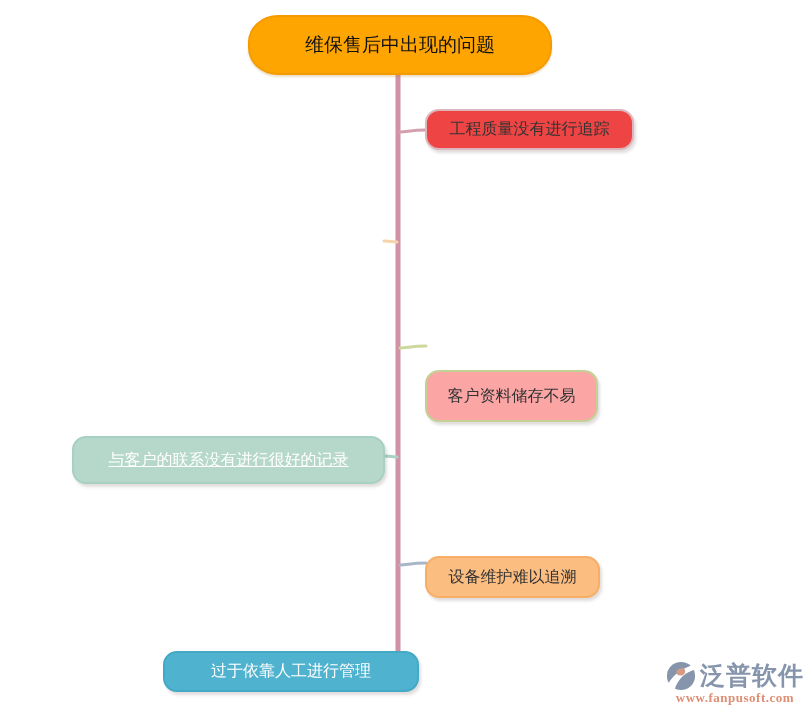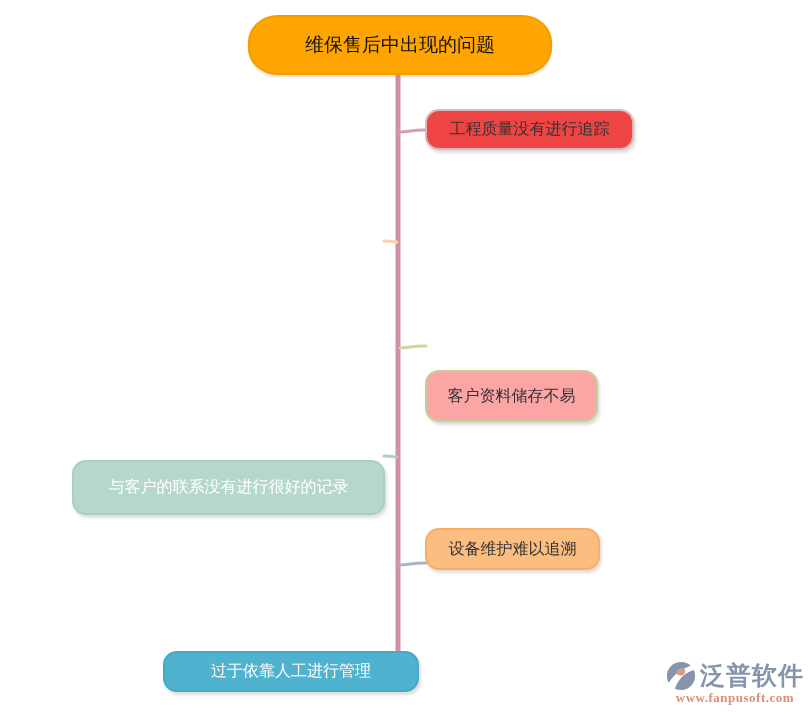--- a/index.html
+++ b/index.html
@@ -36,23 +36,23 @@
     border: 2px solid transparent;
     box-shadow: 2px 3px 3px rgba(120,100,100,0.22);
     white-space: nowrap;
   }
   .n1 { left: 425px; top: 109px; width: 209px; height: 41px;
         background: #ef4444; border-color: #ddb6bd; color: #333333; }
   .n2 { left: 163px; top: 221px; width: 222px; height: 41px;
         background: #f6d9b2; border-color: #f2d3a6; color: #ffffff; }
   .n3 { left: 425px; top: 325px; width: 173px; height: 52px;
         background: #fca5a5; border-color: #c3d194; color: #333333; margin-top: 45px; }
-  .n4 { left: 72px;  top: 460px; width: 313px; height: 55px;
-        background: #b6d8cb; border-color: #a8d0c2; color: #ffffff; }
-  .n5 { left: 425px; top: 528px; width: 175px; height: 42px;
+  .n4 { left: 72px;  top: 436px; width: 313px; height: 48px;
+        background: #b6d8cb; border-color: #a8d0c2; color: #ffffff; text-decoration: underline; }
+  .n5 { left: 425px; top: 556px; width: 175px; height: 42px;
         background: #fcbd81; border-color: #f9ae67; color: #333333; }
   .n6 { left: 163px; top: 651px; width: 256px; height: 41px;
         background: #4fb3cf; border-color: #43a9c6; color: #ffffff; }
 
   
   .watermark {
     position: absolute;
     right: 8px; bottom: 8px;
     display: flex; flex-direction: column; align-items: center;
   }

